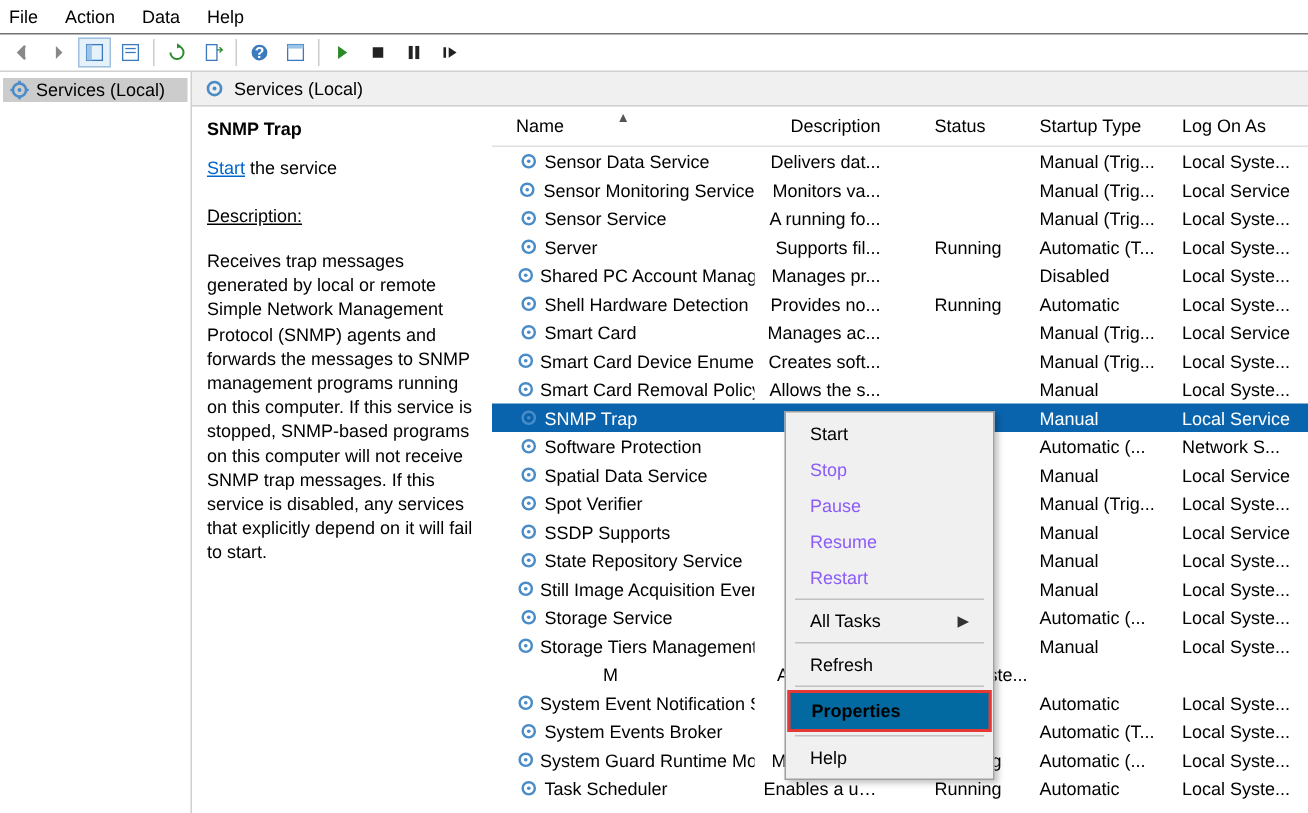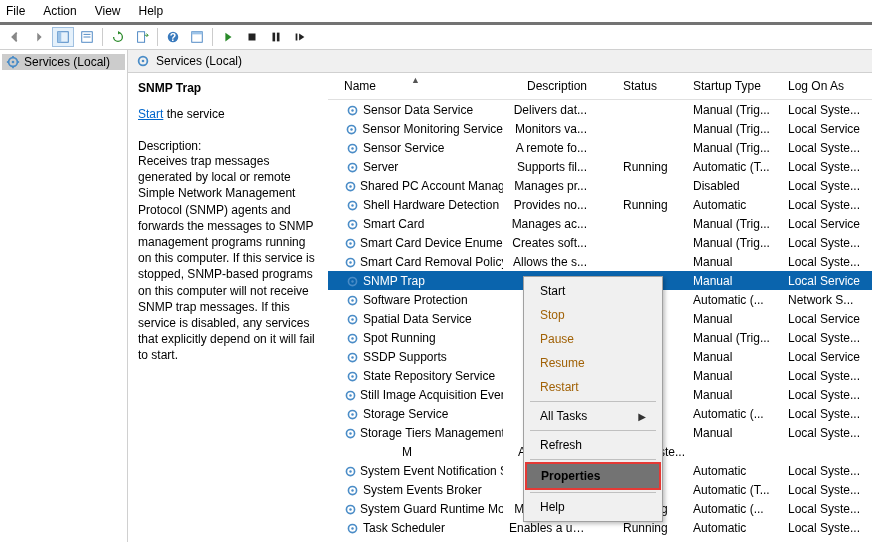--- a/index.html
+++ b/index.html
@@ -1,66 +1,66 @@
 <!DOCTYPE html>
 <html><head>
 <meta charset="utf-8">
 <style>
 * { margin: 0; padding: 0; box-sizing: border-box; font-family: "Segoe UI", Tahoma, sans-serif; font-size: 12px; }
 body { background: #fff; width: 872px; height: 542px; overflow: hidden; user-select: none; }
-.menubar { display: flex; padding: 4px 6px; gap: 18px; border-bottom: 3px solid #737373; }
+.menubar { display: flex; padding: 4px 6px; gap: 18px; border-bottom: 1px solid #737373; }
 .menubar span { color: #000; cursor: default; }
 .toolbar { display: flex; align-items: center; padding: 2px 4px; gap: 2px; border-bottom: 1px solid #d0d0d0; }
 .tb { width: 22px; height: 20px; display: flex; align-items: center; justify-content: center; border: 1px solid transparent; }
 .tb.active { border: 1px solid #a0c0e0; background: #e5f1fb; }
 .tb svg { width: 14px; height: 14px; }
 .sep { width: 1px; height: 18px; background: #ccc; margin: 0 2px; }
 .main { display: flex; height: calc(542px - 46px); }
 .leftpane { width: 128px; border-right: 1px solid #d0d0d0; padding: 4px 2px; }
 .tree-item { display: flex; align-items: center; gap: 4px; padding: 1px 4px; background: #ccc; }
 .gear { width: 14px; height: 14px; }
 .rightpane { flex: 1; display: flex; flex-direction: column; }
 .rhead { display: flex; align-items: center; gap: 6px; padding: 4px 8px; background: #f0f0f0; border-bottom: 1px solid #d0d0d0; }
 .rbody { flex: 1; display: flex; }
 .detail { width: 200px; padding: 8px 10px; }
 .detail h3 { font-weight: 700; font-size: 12px; margin-bottom: 12px; }
 .detail .startline { margin-bottom: 18px; }
 .detail .startline a { color: #0066cc; text-decoration: underline; cursor: pointer; }
-.detail .desc-label { margin-bottom: 0; }
+.detail .desc-label { margin-bottom: 15px; text-decoration: underline; }
 .detail .desc-body { line-height: 1.35; }
 .listarea { flex: 1; position: relative; }
 .colhead { display: flex; border-bottom: 1px solid #e0e0e0; padding: 4px 0; }
 .colhead .col { padding: 2px 6px; color: #000; position: relative; }
 .sort-arrow { position: absolute; top: -2px; left: 50%; transform: translateX(-50%); font-size: 9px; color: #555;}
 .c-name { width: 175px; padding-left: 16px !important; }
 .c-desc { width: 90px; text-align: right; }
 .c-status { width: 70px; margin-left: 24px; }
 .c-start { width: 95px; }
 .c-log { width: 90px; }
 .rows { }
 .row { display: flex; align-items: center; height: 19px; }
 .row .ic { width: 16px; display:flex; justify-content:center; }
-.row .c-name { width: 175px; white-space: nowrap; overflow: hidden; text-overflow: ellipsis; display:flex; align-items:flex-end; gap:3px; }
+.row .c-name { width: 175px; white-space: nowrap; overflow: hidden; text-overflow: ellipsis; display:flex; align-items:flex-start; gap:3px; }
 .row .c-desc, .row .c-status, .row .c-start, .row .c-log { white-space: nowrap; overflow: hidden; text-overflow: ellipsis; padding: 0 6px; }
 .row.sel { background: #0a64ad; color: #fff; }
 .row.sel .txt { color:#fff; }
 .ctxmenu { position: absolute; left: 195px; top: 203px; width: 140px; background: #f0f0f0; border: 1px solid #a0a0a0; box-shadow: 2px 2px 4px rgba(0,0,0,0.25); padding: 2px; z-index: 50; }
 .ctxmenu .mi { padding: 5px 14px; color: #000; display:flex; justify-content:space-between; align-items:center; }
-.ctxmenu .mi.dis { color: #a16207; }
+.ctxmenu .mi.dis { color: #8b5cf6; }
 .ctxmenu hr { border: none; border-top: 1px solid #c0c0c0; margin: 2px 4px; }
-.ctxmenu .mi.hl { background: #737373; border: 2px solid #e53935; font-weight: 700; margin: 0 -1px; }
+.ctxmenu .mi.hl { background: #0369a1; border: 2px solid #e53935; font-weight: 700; margin: 0 -1px; }
 .arrow { font-size: 10px; color:#333; }
 </style>
 </head>
 <body>
 
 <div class="menubar">
   <span>File</span>
   <span>Action</span>
-  <span>View</span>
+  <span>Data</span>
   <span>Help</span>
 </div>
 
 <div class="toolbar">
   <div class="tb">
       <svg viewBox="0 0 16 16">
         <path d="M10 3 L5 8 L10 13" fill="none" stroke="#888" stroke-width="2"></path>
         <path d="M10 3 L5 8 L10 13 Z" fill="#888"></path>
       </svg>
     </div>
@@ -212,21 +212,21 @@
             <div class="row">
               <div class="c-name">
                 <span class="ic">
                   <svg width="13" height="13" viewBox="0 0 16 16">
                     <circle cx="8" cy="8" r="5" fill="none" stroke="#4a8cc7" stroke-width="2"></circle>
                     <circle cx="8" cy="8" r="1.5" fill="#4a8cc7"></circle>
                   </svg>
                 </span>
                 <span class="txt">Sensor Service</span>
               </div>
-              <div class="c-desc txt">A remote fo...</div>
+              <div class="c-desc txt">A running fo...</div>
               <div class="c-status txt"></div>
               <div class="c-start txt">Manual (Trig...</div>
               <div class="c-log txt">Local Syste...</div>
             </div>
             <div class="row">
               <div class="c-name">
                 <span class="ic">
                   <svg width="13" height="13" viewBox="0 0 16 16">
                     <circle cx="8" cy="8" r="5" fill="none" stroke="#4a8cc7" stroke-width="2"></circle>
                     <circle cx="8" cy="8" r="1.5" fill="#4a8cc7"></circle>
@@ -360,21 +360,21 @@
               <div class="c-log txt">Local Service</div>
             </div>
             <div class="row">
               <div class="c-name">
                 <span class="ic">
                   <svg width="13" height="13" viewBox="0 0 16 16">
                     <circle cx="8" cy="8" r="5" fill="none" stroke="#4a8cc7" stroke-width="2"></circle>
                     <circle cx="8" cy="8" r="1.5" fill="#4a8cc7"></circle>
                   </svg>
                 </span>
-                <span class="txt">Spot Running</span>
+                <span class="txt">Spot Verifier</span>
               </div>
               <div class="c-desc txt">V</div>
               <div class="c-status txt"></div>
               <div class="c-start txt">Manual (Trig...</div>
               <div class="c-log txt">Local Syste...</div>
             </div>
             <div class="row">
               <div class="c-name">
                 <span class="ic">
                   <svg width="13" height="13" viewBox="0 0 16 16">

